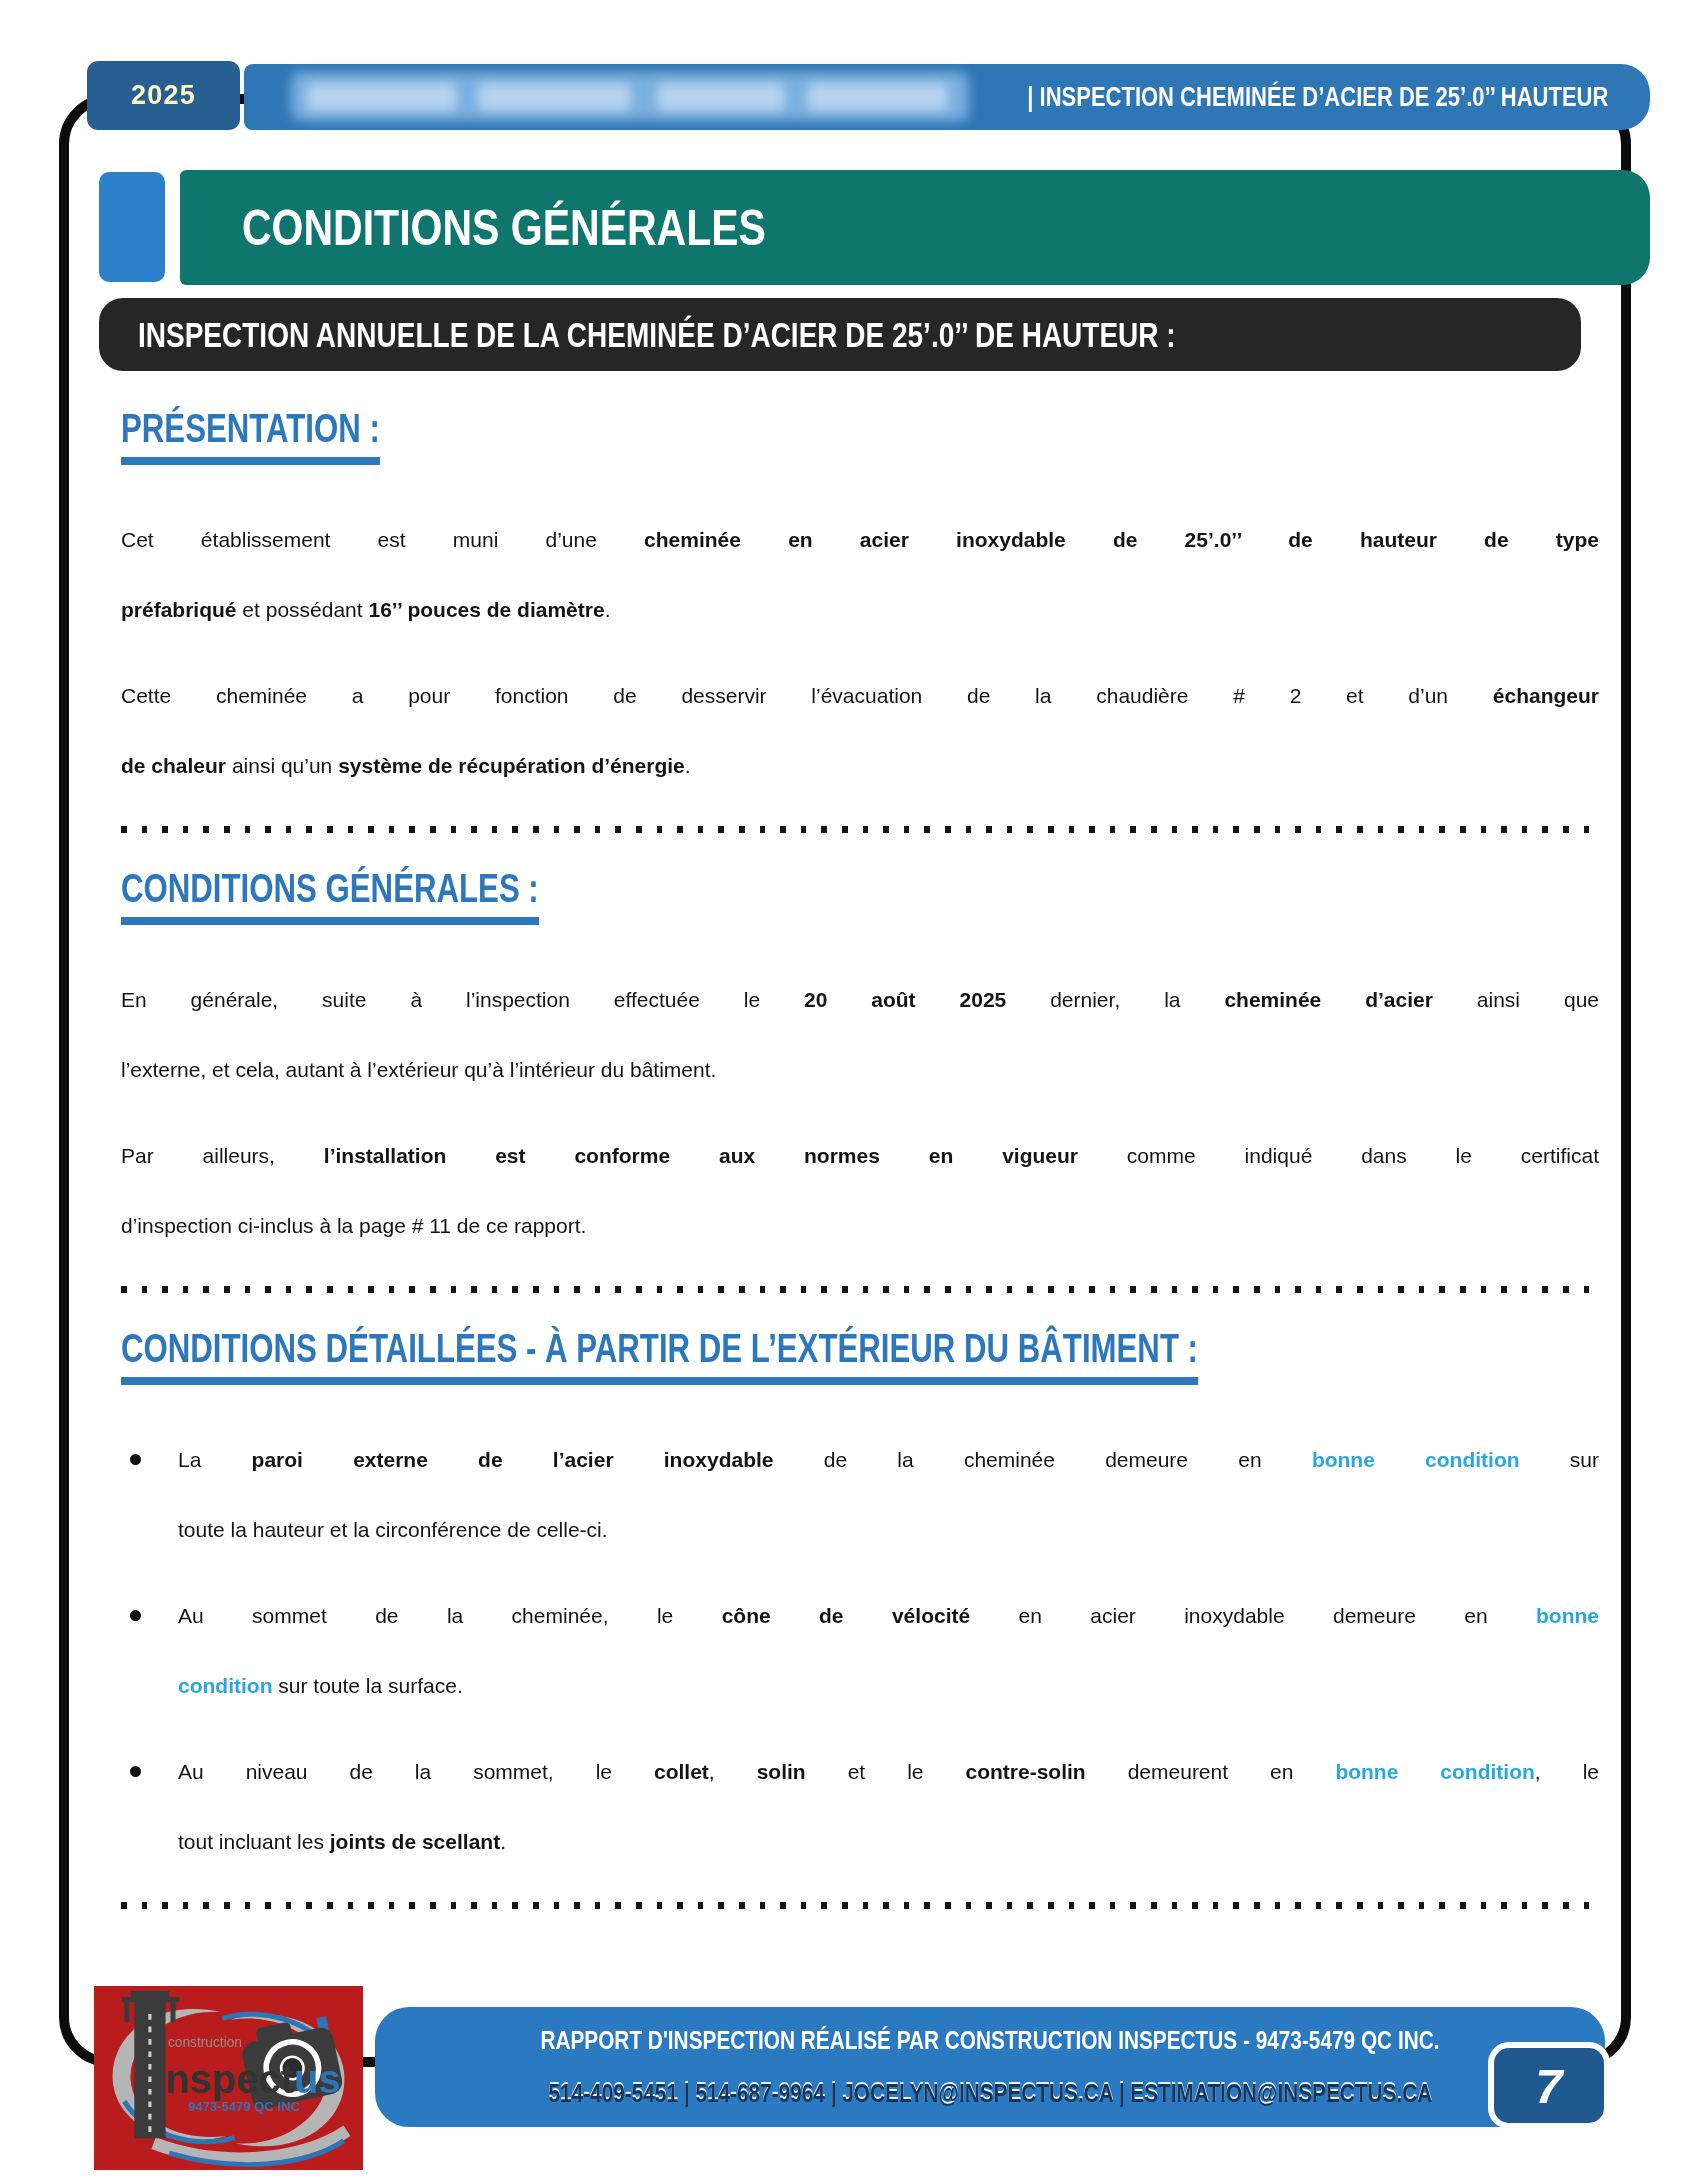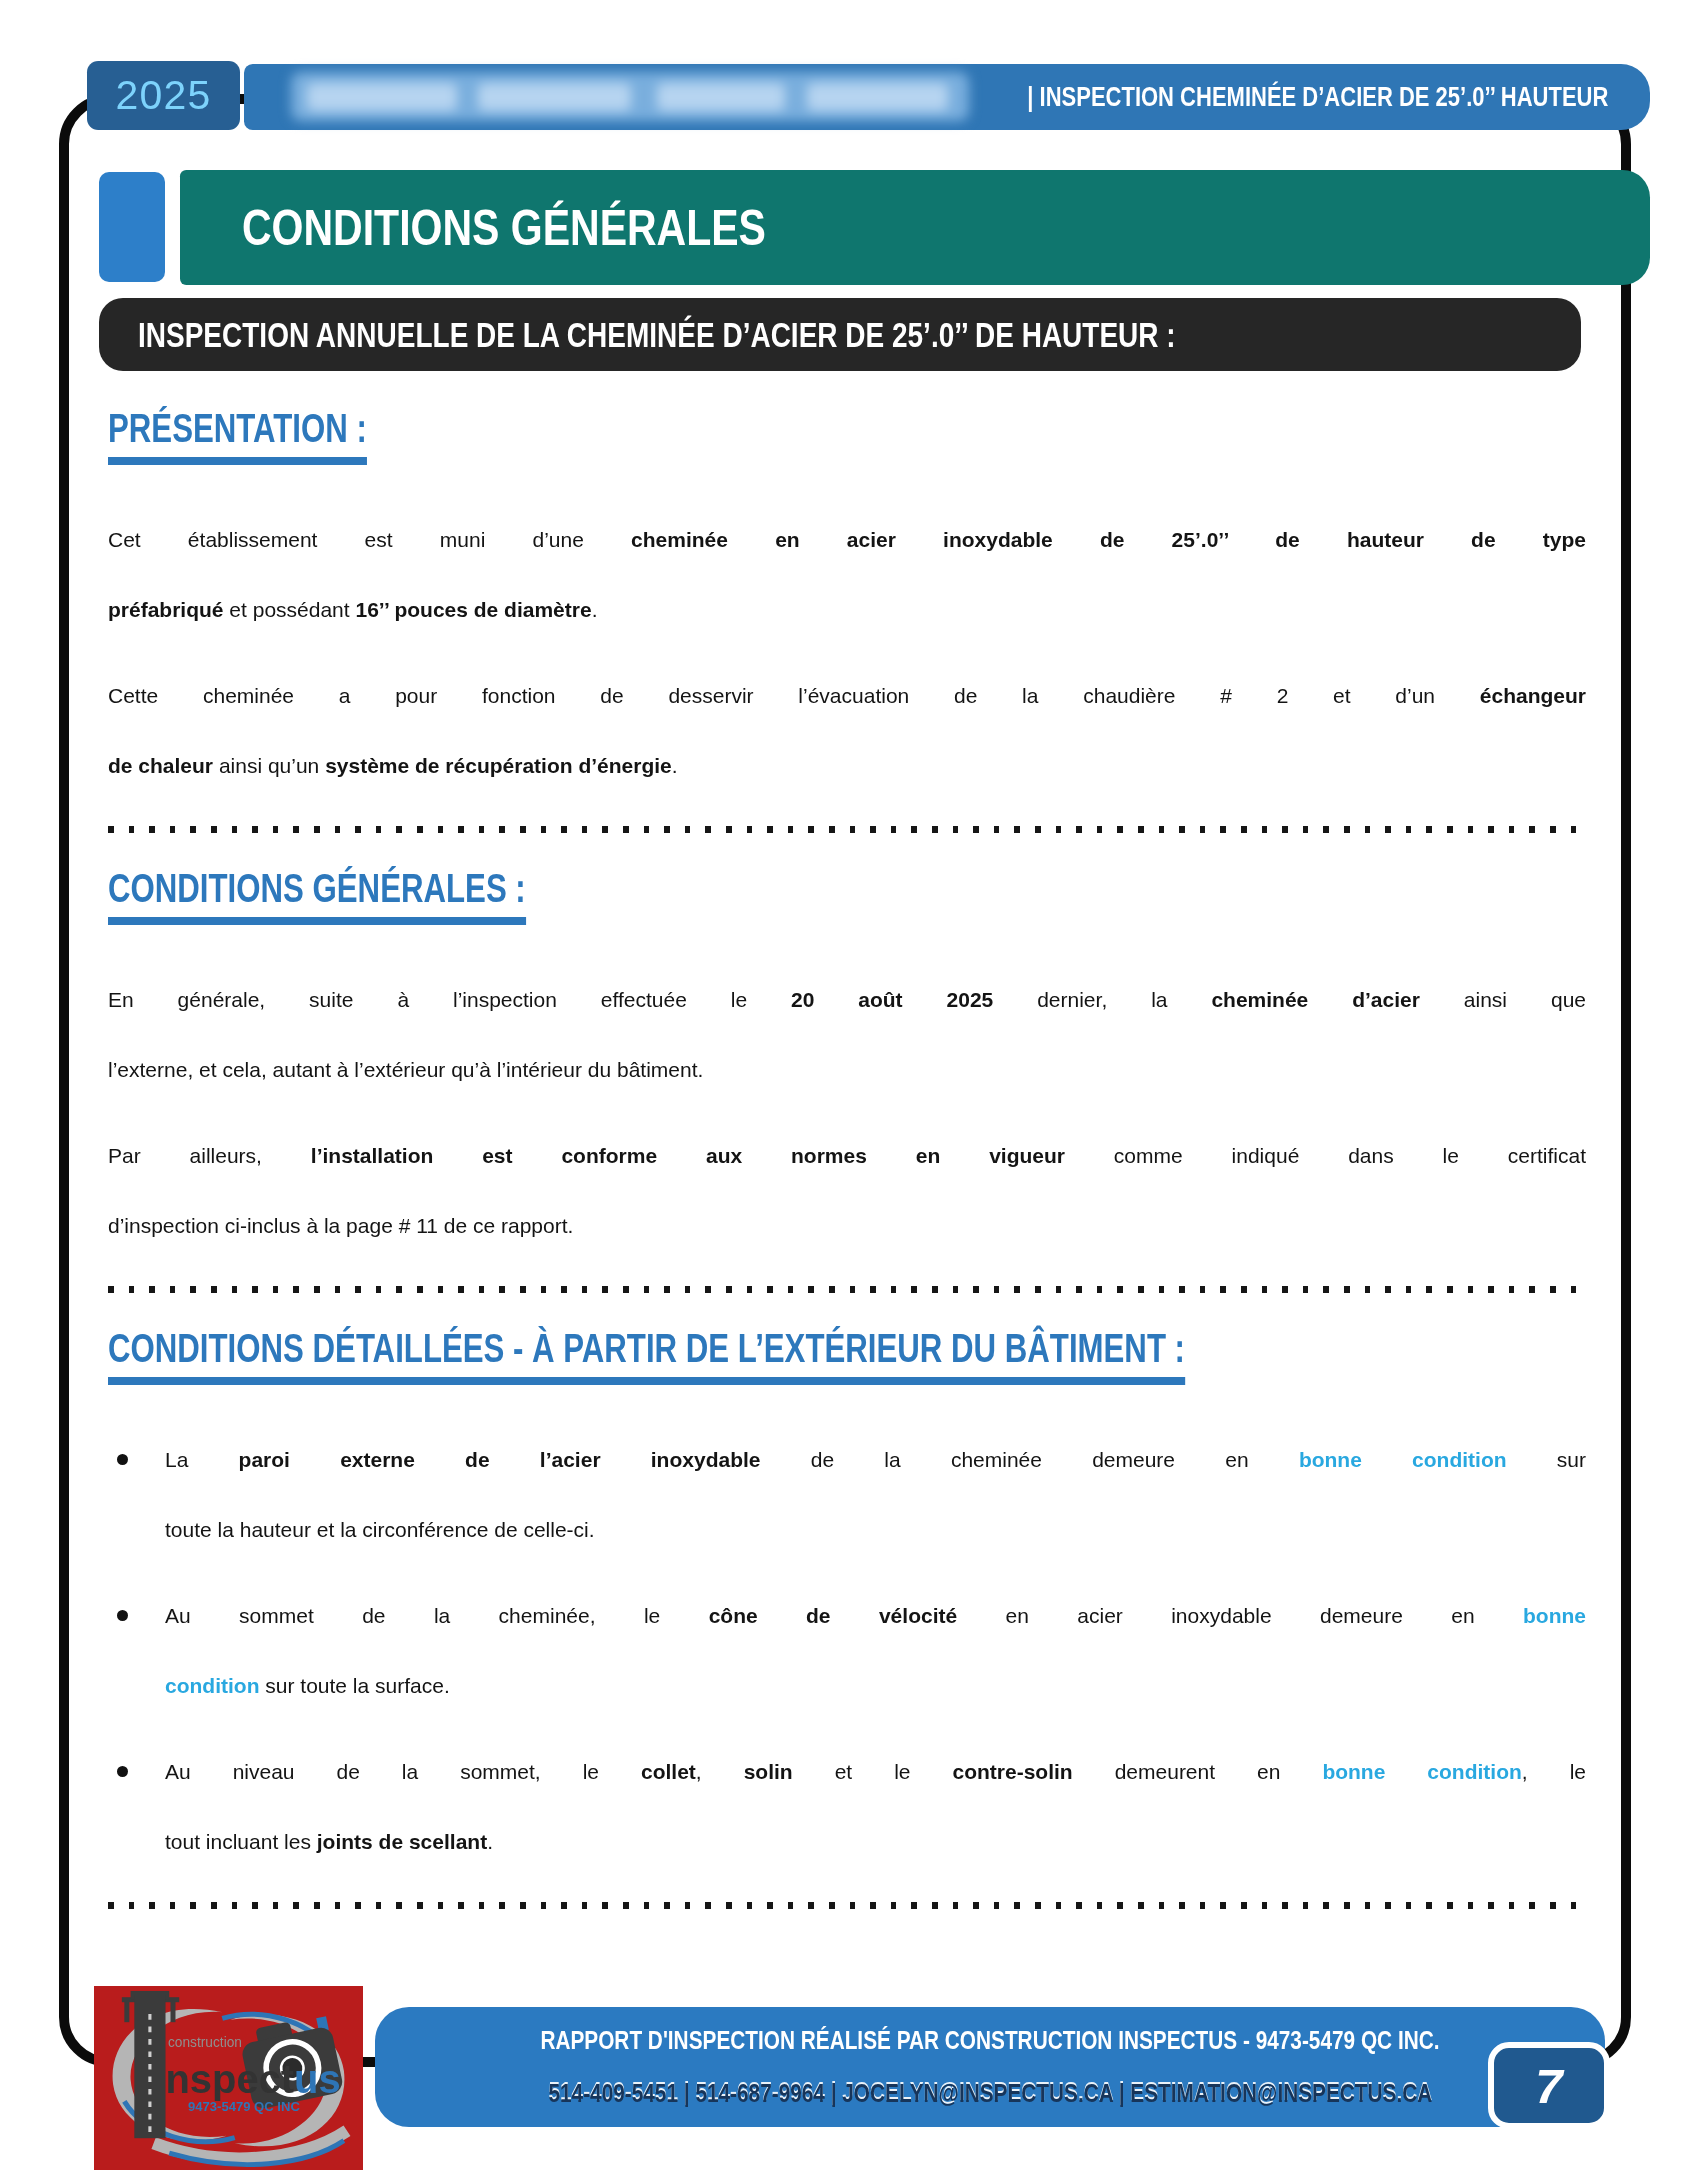--- a/index.html
+++ b/index.html
@@ -6,21 +6,21 @@
   .page{position:relative;width:1687px;height:2183px;background:#ffffff;overflow:hidden;
         font-family:"Liberation Sans",sans-serif;}
 
   
   .frame{position:absolute;left:59px;top:94px;width:1572px;height:1973px;
          border:10px solid #0b0b0b;border-radius:50px;box-sizing:border-box;z-index:1;}
 
   
   .yearbox{position:absolute;left:87px;top:61px;width:153px;height:69px;background:#275f93;
            border-radius:11.2px;display:flex;align-items:center;justify-content:center;z-index:3;}
-  .yearbox span{color:#7dd3fc;font-size:41px;font-weight:normal;letter-spacing:1.2px;}
+  .yearbox span{color:#fef9c3;font-size:27px;font-weight:bold;letter-spacing:1.2px;}
   .headbar{position:absolute;left:244px;top:64px;width:1406px;height:66px;background:#2f76b5;
            border-radius:8.7px 29px 29px 8.7px;z-index:3;}
   .redact{position:absolute;left:47px;top:8.1px;width:678px;height:49px;background:#79aedd;
           border-radius:10px;filter:blur(5.6px);overflow:hidden;}
   .redact i{position:absolute;top:10.6px;height:28px;background:#bdd8f2;border-radius:6.2px;opacity:.9;}
   .redact .s1{left:15.6px;width:150px;}
   .redact .s2{left:187px;width:153px;}
   .redact .s3{left:366px;width:128px;}
   .redact .s4{left:516px;width:141px;}
   .headtitle{position:absolute;right:42px;top:0;height:100%;display:flex;align-items:center;z-index:4;}
@@ -33,21 +33,21 @@
   .banner-title{position:absolute;left:180px;top:170px;width:1470px;height:115px;background:#0f766e;
                 border-radius:6.2px 27.5px 27.5px 6.2px;display:flex;align-items:center;z-index:3;}
   .banner-title span{margin-left:62px;color:#fff;font-size:50px;font-weight:bold;white-space:nowrap;
                      display:inline-block;transform:scaleX(.82);transform-origin:0 50%;}
   .banner-sub{position:absolute;left:99px;top:298px;width:1482px;height:73px;background:#262626;
               border-radius:24px;display:flex;align-items:center;z-index:3;box-sizing:border-box;}
   .banner-sub span{margin-left:39px;color:#fff;font-size:35px;font-weight:bold;white-space:nowrap;
                    display:inline-block;transform:scaleX(.8);transform-origin:0 50%;}
 
   
-  .content{position:absolute;left:108px;top:387px;width:1478px;z-index:2;color:#141414;}
+  .content{position:absolute;left:121px;top:387px;width:1478px;z-index:2;color:#141414;}
   .sechead{margin-top:19px;}
   .sechead.mt{margin-top:32.5px;}
   .sechead .h{display:inline-block;font-size:40px;font-weight:bold;color:#2d78bc;
               border-bottom:8.1px solid #2d78bc;padding-bottom:6.2px;white-space:nowrap;
               transform:scaleX(.78);transform-origin:0 100%;}
   .para{margin-top:16.2px;}
   .para.p-lead{margin-top:40px;}
   .jline{font-size:21px;line-height:70px;height:70px;overflow:hidden;
          text-align:justify;text-align-last:justify;}
   .jline.last{text-align-last:left;}

